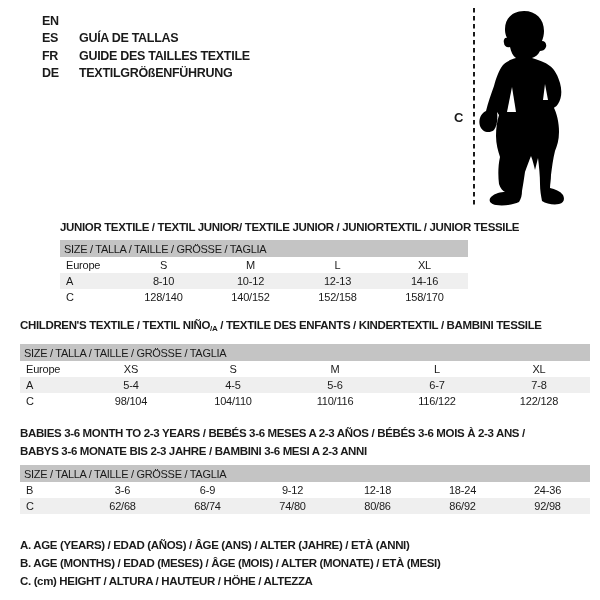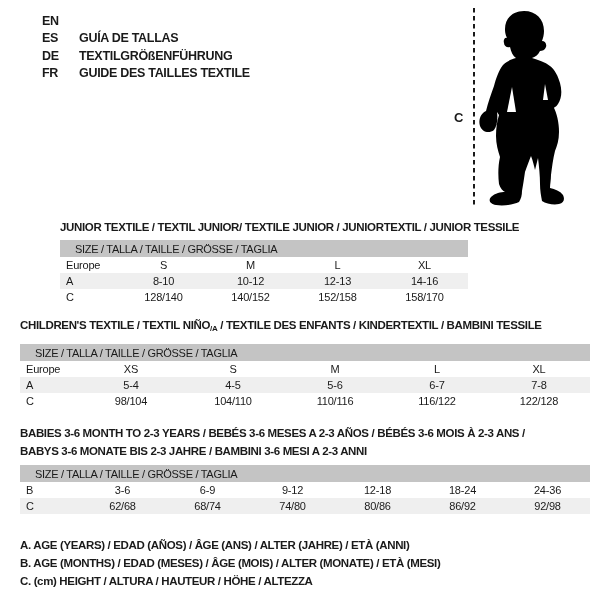--- a/index.html
+++ b/index.html
@@ -11,21 +11,21 @@
   .lang-block{position:absolute;left:22px;top:13px;}
   .lang-row{display:flex;line-height:17.4px;font-size:12.5px;font-weight:bold;letter-spacing:-0.3px;}
   .lang-code{width:37px;padding-left:20px;}
   
   .figure{position:absolute;left:443px;top:0;width:157px;height:215px;}
   
   .size-table{position:absolute;left:20px;}
   .tbl-title{margin:0;font-size:11.5px;font-weight:bold;letter-spacing:-0.35px;line-height:18px;white-space:nowrap;}
   .subsc{font-size:8px;vertical-align:-2px;}
   .bar{position:absolute;left:0;right:0;top:var(--bar-top);height:17px;background:var(--bar-bg,#c4c4c4);
-       display:flex;align-items:center;padding-left:15px;box-sizing:border-box;
+       display:flex;align-items:center;padding-left:4px;box-sizing:border-box;
        font-size:11px;letter-spacing:-0.3px;}
   .rows{position:absolute;left:0;right:0;top:calc(var(--bar-top) + 17px);}
   .trow{display:grid;height:16px;align-items:center;font-size:11px;letter-spacing:-0.2px;}
   .trow:nth-child(even){background:var(--shade-bg,#efefef);}
   .cell{text-align:center;}
   .cell.lbl{text-align:left;padding-left:6px;}
   
   .footnotes{position:absolute;left:20px;top:536px;}
   .footnote{font-size:11.5px;font-weight:bold;letter-spacing:-0.35px;line-height:18px;white-space:nowrap;}
 </style>
@@ -36,26 +36,26 @@
 
   <div class="lang-block" id="langs">
       <div class="lang-row">
         <span class="lang-code">EN</span>
       </div>
       <div class="lang-row">
         <span class="lang-code">ES</span>
         <span>GUÍA DE TALLAS</span>
       </div>
       <div class="lang-row">
+        <span class="lang-code">FR</span>
+        <span>GUIDE DES TAILLES TEXTILE</span>
+      </div>
+      <div class="lang-row">
         <span class="lang-code">DE</span>
         <span>TEXTILGRÖßENFÜHRUNG</span>
-      </div>
-      <div class="lang-row">
-        <span class="lang-code">FR</span>
-        <span>GUIDE DES TAILLES TEXTILE</span>
       </div>
     </div>
 
   <svg class="figure" viewBox="0 0 157 215" aria-hidden="true">
     <line x1="31" y1="8" x2="31" y2="207" stroke="#1a1a1a" stroke-width="2" stroke-dasharray="4.5 3.5"></line>
     <text x="11" y="122" font-size="13" font-weight="bold" fill="#1a1a1a">C</text>
     <path fill="#000000" d="
       M81 11
       C93 11 101 19 101 31
       C101 35 100 38 99 41

